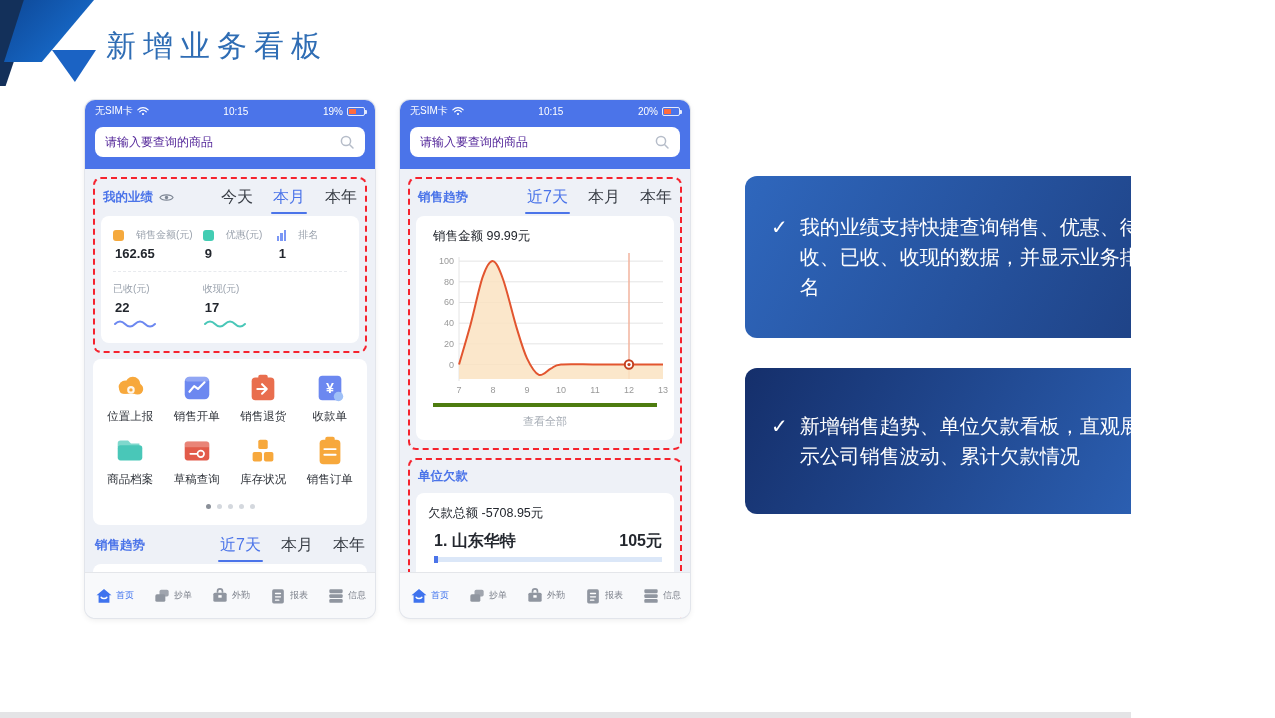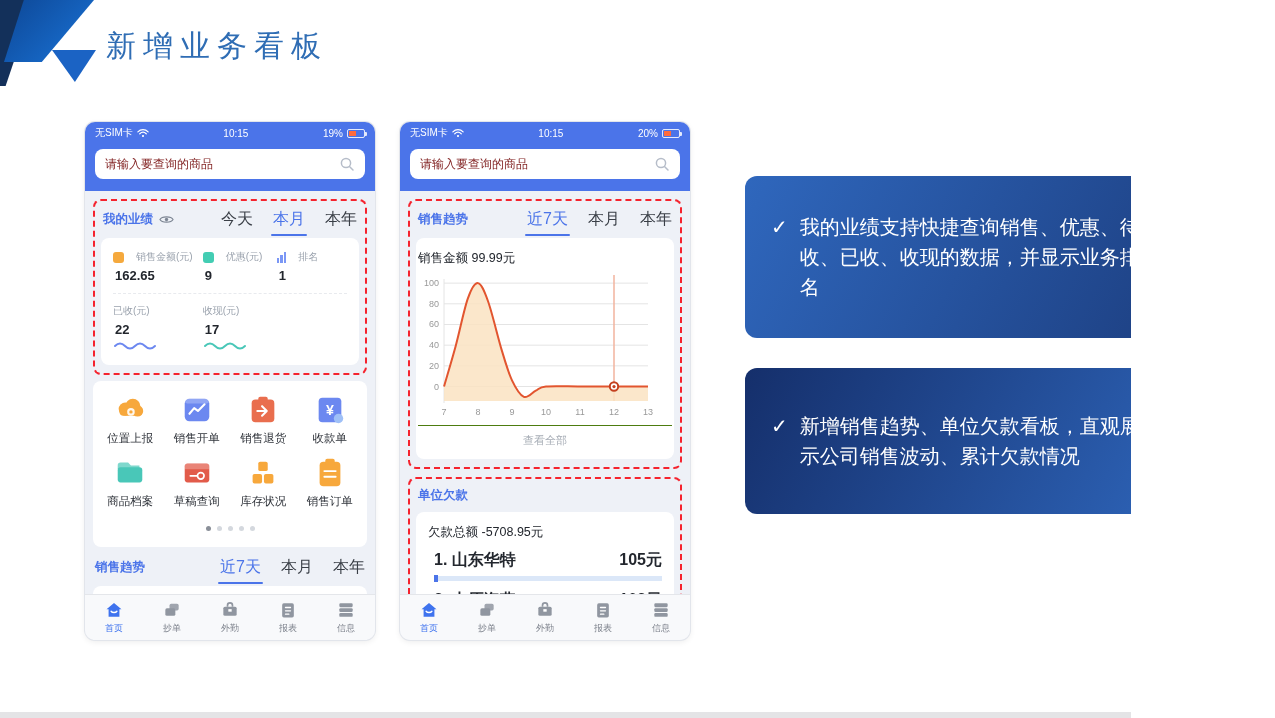--- a/index.html
+++ b/index.html
@@ -12,36 +12,36 @@
             background:linear-gradient(135deg,#0d4796,#1a74d8);
             clip-path:polygon(22% 0,100% 0,42% 100%,0 100%); }
   .logo-b { position:absolute; left:0; top:0; width:56px; height:86px; background:#13305a;
             clip-path:polygon(0 0,62% 0,10% 100%,0 100%); }
   .logo-c { position:absolute; left:52px; top:50px; width:44px; height:32px; background:#1b63c4;
             clip-path:polygon(0 0,100% 0,52% 100%); }
   .page-title { position:absolute; left:106px; top:26px; font-size:30px; letter-spacing:7px;
             color:#2f6db4; font-weight:normal; }
 
   
-  .phone { position:absolute; top:122px; width:290px; height:518px; border-radius:10px;
+  .phone { position:absolute; top:100px; width:290px; height:518px; border-radius:10px;
            background:#eef1f7; overflow:hidden; box-shadow:0 0 0 1px #e2e5eb, 0 2px 6px rgba(0,0,0,.08); }
   #phone-left { left:85px; } #phone-right { left:400px; }
   .phone-head { background:#4b74e9; }
   .statusbar { height:22px; display:flex; align-items:center; justify-content:space-between;
                padding:0 10px; color:#fff; font-size:10px; }
   .st-left,.st-right { display:flex; align-items:center; gap:4px; }
   .battery { width:18px; height:9px; border:1px solid rgba(255,255,255,.85); border-radius:2px;
              position:relative; }
   .battery::after { content:''; position:absolute; right:-3px; top:2px; width:2px; height:4px;
              background:rgba(255,255,255,.85); border-radius:0 1px 1px 0; }
   .battery i { position:absolute; left:1px; top:1px; bottom:1px; width:42%; background:#ff6b3d; }
   .searchwrap { padding:5px 10px 12px; }
   .searchbox { background:#fff; border-radius:8px; height:30px; display:flex; align-items:center;
                justify-content:space-between; padding:0 10px; }
-  .ph { color:#7f1d1d; font-size:12px; }
+  .ph { color:#4c1d95; font-size:12px; }
 
   .content { padding:8px 8px 0; position:relative; }
 
   .hl { border:2px dashed #f5232e; border-radius:8px; padding:4px 6px 8px; margin:0 0 6px; }
   .sec-head { display:flex; align-items:center; gap:6px; padding:4px 2px 8px; }
   .sec-title { color:#4b74e9; font-weight:bold; font-size:12.5px; }
   .tabs { margin-left:auto; display:flex; gap:20px; }
   .tab { font-size:16px; color:#3a3f47; cursor:pointer; }
   .tab.active { color:#4b74e9; position:relative; }
   .tab.active::after { content:''; position:absolute; left:-2px; right:-2px; bottom:-6px; height:2px;
@@ -62,37 +62,37 @@
   .func-card { padding:12px 4px 4px; margin-bottom:6px; }
   .func-grid { display:grid; grid-template-columns:repeat(4,1fr); row-gap:10px; justify-items:center; }
   .func-item { display:flex; flex-direction:column; align-items:center; gap:4px; cursor:pointer; }
   .func-item svg { width:34px; height:34px; }
   .func-item .flbl { font-size:11.5px; color:#2f333a; }
   .dots { text-align:center; padding:8px 0 8px; }
   .dots i { display:inline-block; width:5px; height:5px; border-radius:50%; background:#d4d8de; margin:0 3px; }
   .dots i.on { background:#8a8f98; }
 
   
-  .trend-card { padding:10px 2px 4px; }
+  .trend-card { padding:10px 17px 4px; }
   .amount { font-size:12.5px; color:#22262d; margin:2px 0 4px; }
   .view-all { text-align:center; color:#a6acb5; font-size:11px; padding:7px 0 7px;
-              border-top:1px solid #4d7c0f; margin-top:2px; cursor:pointer; }
+              border-top:4px solid #4d7c0f; margin-top:2px; cursor:pointer; }
 
   
   .debt-card { padding:12px 12px 10px; }
   .debt-total { font-size:12.5px; color:#22262d; }
   .debt { margin-top:9px; padding-left:6px; cursor:pointer; }
   .debt-row { display:flex; justify-content:space-between; font-size:16px; font-weight:bold; color:#23272e; }
   .bar { margin-top:5px; height:5px; background:#dbe7f8; position:relative; }
   .bar i { position:absolute; left:0; top:-1px; width:4px; height:7px; background:#4b74e9; }
 
   
   .tabbar { position:absolute; left:0; right:0; bottom:0; height:46px; background:#f8f9fb;
             border-top:1px solid #e4e6ea; display:flex; z-index:5; }
-  .tb-item { flex:1; display:flex; flex-direction:column; align-items:center; justify-content:center;
+  .tb-item { flex:1; display:flex; flex-direction:row; align-items:center; justify-content:center;
              gap:2px; font-size:9px; color:#7d828c; cursor:pointer; }
   .tb-item.active { color:#3f73ee; }
   .tb-item svg { width:20px; height:20px; }
 
   
   .callout { position:absolute; left:745px; width:468px; border-radius:12px; color:#fff;
              display:flex; align-items:center; padding:20px 26px; }
   #callout-1 { top:176px; height:162px; background:linear-gradient(118deg,#2f67bd 0%,#1c3d7e 100%); }
   #callout-2 { top:368px; height:146px; background:linear-gradient(118deg,#152f6b 0%,#2f67bd 100%); }
   .co-inner { display:flex; gap:12px; }

